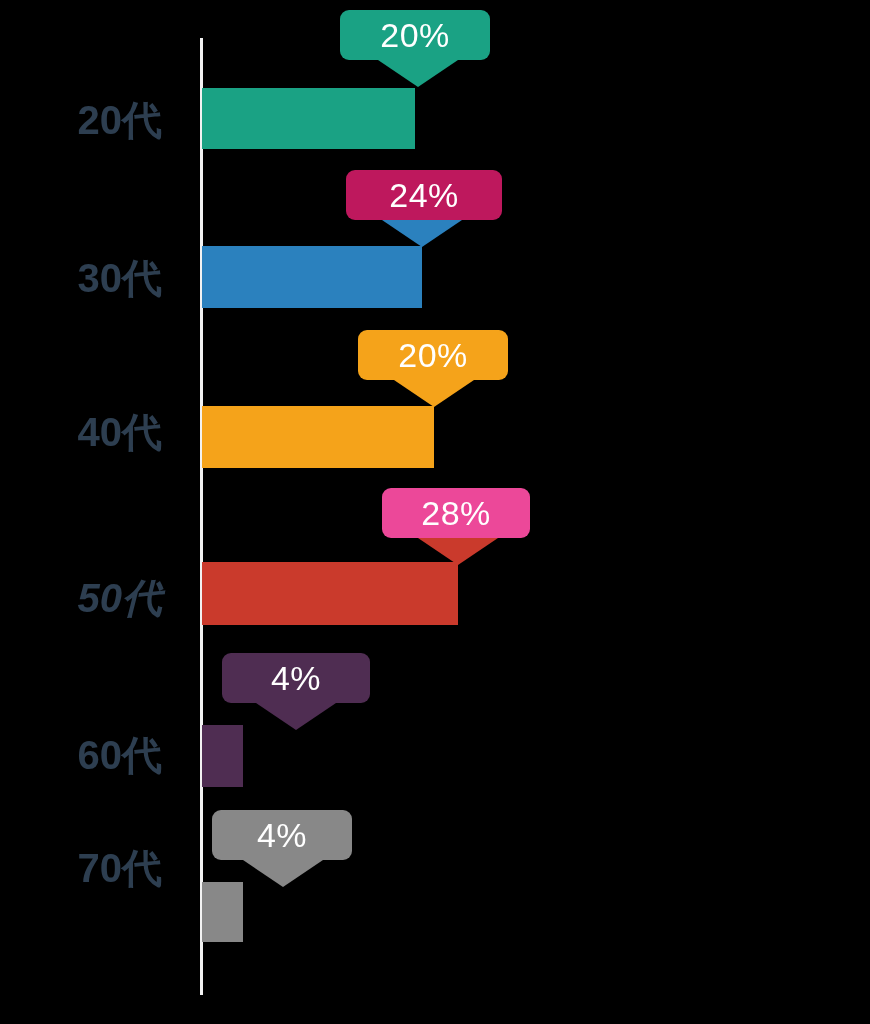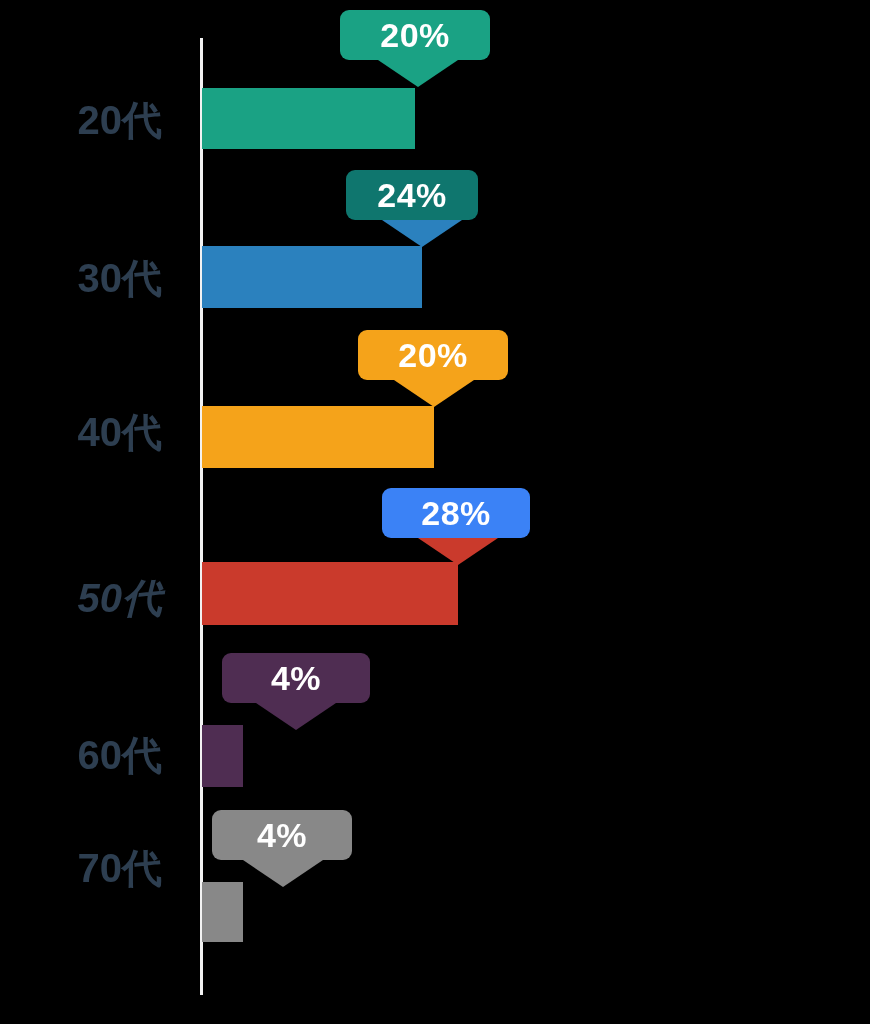--- a/index.html
+++ b/index.html
@@ -43,21 +43,21 @@
     height:50px;
     border-radius:9px;
     box-sizing:border-box;
   }
   .callout-text{
     position:absolute;
     left:0;right:0;top:0;bottom:0;
     display:flex;align-items:center;justify-content:center;
     color:#ffffff;
     font-size:34px;
-    font-weight:bold;
+    font-weight:normal;
     letter-spacing:0.5px;
     line-height:1;
   }
   
   .callout-tail{
     position:absolute;
     width:0;height:0;
     border-left:40px solid transparent;
     border-right:40px solid transparent;
     border-top:27px solid currentColor;
@@ -73,39 +73,39 @@
   <div class="bar-group">
     <div class="callout" style="left: 340px; top: 10px; width: 150px; background: rgb(26, 162, 132); color: rgb(26, 162, 132);">
       <span class="callout-text">20%</span>
       <span class="callout-tail" style="left: 38px; top: 50px;"></span>
     </div>
     <div class="bar" style="top: 88px; width: 213px; height: 61px; background: rgb(26, 162, 132);"></div>
     <div class="cat-label" style="top: 100px;">20代</div>
   </div>
 
   <div class="bar-group">
-    <div class="callout" style="left: 346px; top: 170px; width: 132px; background: #0f766e; color: rgb(43, 129, 190);">
+    <div class="callout" style="left: 346px; top: 170px; width: 156px; background: #be185d; color: rgb(43, 129, 190);">
       <span class="callout-text">24%</span>
       <span class="callout-tail" style="left: 36px; top: 50px;"></span>
     </div>
     <div class="bar" style="top: 246px; width: 220px; height: 62px; background: rgb(43, 129, 190);"></div>
     <div class="cat-label" style="top: 258px;">30代</div>
   </div>
 
   <div class="bar-group">
     <div class="callout" style="left: 358px; top: 330px; width: 150px; background: rgb(245, 163, 26); color: rgb(245, 163, 26);">
       <span class="callout-text">20%</span>
       <span class="callout-tail" style="left: 36px; top: 50px;"></span>
     </div>
     <div class="bar" style="top: 406px; width: 232px; height: 62px; background: rgb(245, 163, 26);"></div>
     <div class="cat-label" style="top: 412px;">40代</div>
   </div>
 
   <div class="bar-group">
-    <div class="callout" style="left: 382px; top: 488px; width: 148px; background: #3b82f6; color: rgb(202, 58, 44);">
+    <div class="callout" style="left: 382px; top: 488px; width: 148px; background: #ec4899; color: rgb(202, 58, 44);">
       <span class="callout-text">28%</span>
       <span class="callout-tail" style="left: 36px; top: 50px;"></span>
     </div>
     <div class="bar" style="top: 562px; width: 256px; height: 63px; background: rgb(202, 58, 44);"></div>
     <div class="cat-label" style="top: 578px; font-style: italic;">50代</div>
   </div>
 
   <div class="bar-group">
     <div class="callout" style="left: 222px; top: 653px; width: 148px; background: rgb(79, 45, 82); color: rgb(79, 45, 82);">
       <span class="callout-text">4%</span>

